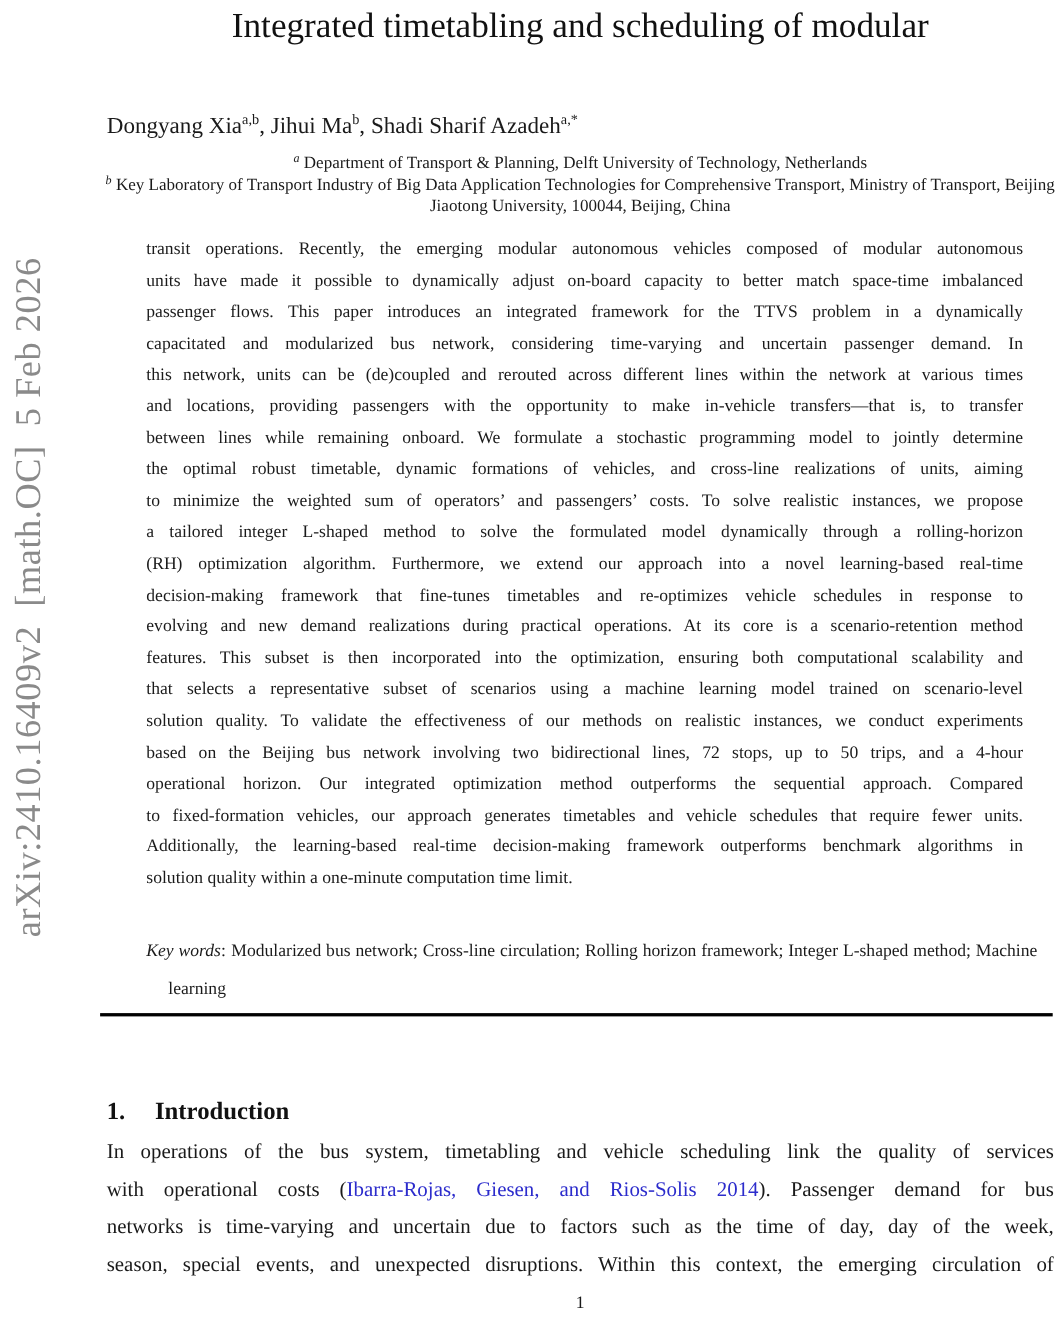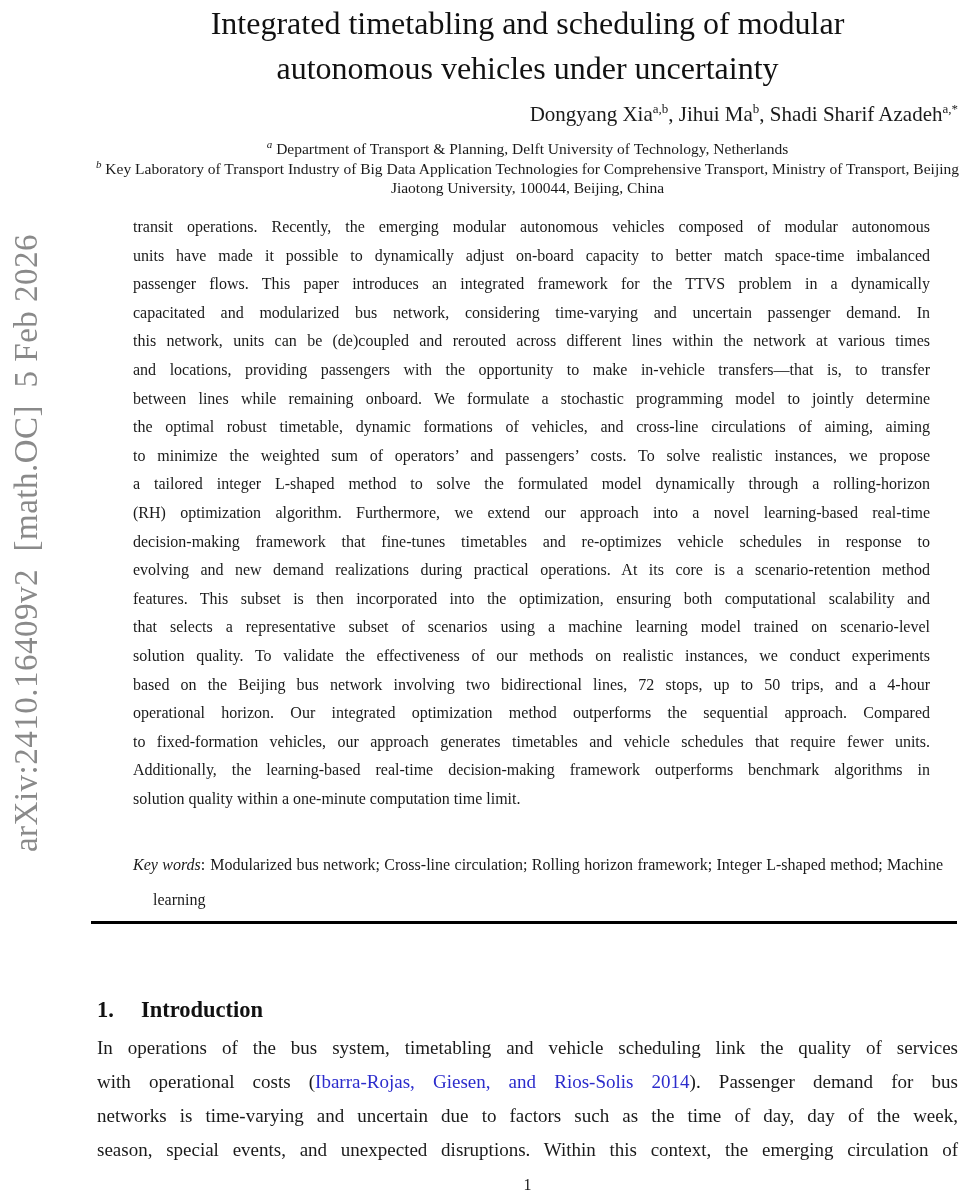--- a/index.html
+++ b/index.html
@@ -13,21 +13,21 @@
     transform:rotate(-90deg);transform-origin:center;
     text-align:center;font-size:33px;letter-spacing:0.5px;
     color:var(--wm,#8a8a8a);white-space:pre;
   }
   .content{position:absolute;left:97px;top:0;width:861px;height:1200px;}
   #title{
     position:absolute;top:1px;left:0;right:0;text-align:center;
     font-size:32px;line-height:45px;color:#111;
   }
   #authors{
-    position:absolute;top:102px;left:0;right:0;text-align:right;
+    position:absolute;top:102px;left:0;right:0;text-align:left;
     font-size:21px;
   }
   #authors sup{font-size:13px;line-height:0;}
   #affils{
     position:absolute;top:139px;left:-10px;right:-10px;text-align:center;
     font-size:15.5px;line-height:19.5px;
   }
   #affils sup{font-size:11px;font-style:italic;line-height:0;}
   #abstract-body{
     position:absolute;top:213px;left:36px;width:797px;
@@ -66,39 +66,38 @@
 </style>
 </head>
 <body style="--link: #2c2ccc; --wm: #8a8a8a;">
 
 <div id="watermark">arXiv:2410.16409v2  [math.OC]  5 Feb 2026</div>
 
 <div class="content">
 
   <div id="title">
     <div>Integrated timetabling and scheduling of modular</div>
-    <div>autonomous vehicles under uncertainty</div>
   </div>
 
   <div id="authors"><span>Dongyang Xia</span><sup>a,b</sup><span>, </span><span>Jihui Ma</span><sup>b</sup><span>, </span><span>Shadi Sharif Azadeh</span><sup>a,*</sup></div>
 
   <div id="affils">
       <div><sup>a</sup><span> Department of Transport &amp; Planning, Delft University of Technology, Netherlands</span></div>
       <div><sup>b</sup><span> Key Laboratory of Transport Industry of Big Data Application Technologies for Comprehensive Transport, Ministry of Transport, Beijing Jiaotong University, 100044, Beijing, China</span></div>
     </div>
 
   <div id="abstract-body">
       <div class="jline">transit operations. Recently, the emerging modular autonomous vehicles composed of modular autonomous</div>
       <div class="jline">units have made it possible to dynamically adjust on-board capacity to better match space-time imbalanced</div>
       <div class="jline">passenger flows. This paper introduces an integrated framework for the TTVS problem in a dynamically</div>
       <div class="jline">capacitated and modularized bus network, considering time-varying and uncertain passenger demand. In</div>
       <div class="jline">this network, units can be (de)coupled and rerouted across different lines within the network at various times</div>
       <div class="jline">and locations, providing passengers with the opportunity to make in-vehicle transfers—that is, to transfer</div>
       <div class="jline">between lines while remaining onboard. We formulate a stochastic programming model to jointly determine</div>
-      <div class="jline">the optimal robust timetable, dynamic formations of vehicles, and cross-line circulations of aiming, aiming</div>
+      <div class="jline">the optimal robust timetable, dynamic formations of vehicles, and cross-line realizations of units, aiming</div>
       <div class="jline">to minimize the weighted sum of operators’ and passengers’ costs. To solve realistic instances, we propose</div>
       <div class="jline">a tailored integer L-shaped method to solve the formulated model dynamically through a rolling-horizon</div>
       <div class="jline">(RH) optimization algorithm. Furthermore, we extend our approach into a novel learning-based real-time</div>
       <div class="jline">decision-making framework that fine-tunes timetables and re-optimizes vehicle schedules in response to</div>
       <div class="jline">evolving and new demand realizations during practical operations. At its core is a scenario-retention method</div>
       <div class="jline">features. This subset is then incorporated into the optimization, ensuring both computational scalability and</div>
       <div class="jline">that selects a representative subset of scenarios using a machine learning model trained on scenario-level</div>
       <div class="jline">solution quality. To validate the effectiveness of our methods on realistic instances, we conduct experiments</div>
       <div class="jline">based on the Beijing bus network involving two bidirectional lines, 72 stops, up to 50 trips, and a 4-hour</div>
       <div class="jline">operational horizon. Our integrated optimization method outperforms the sequential approach. Compared</div>

